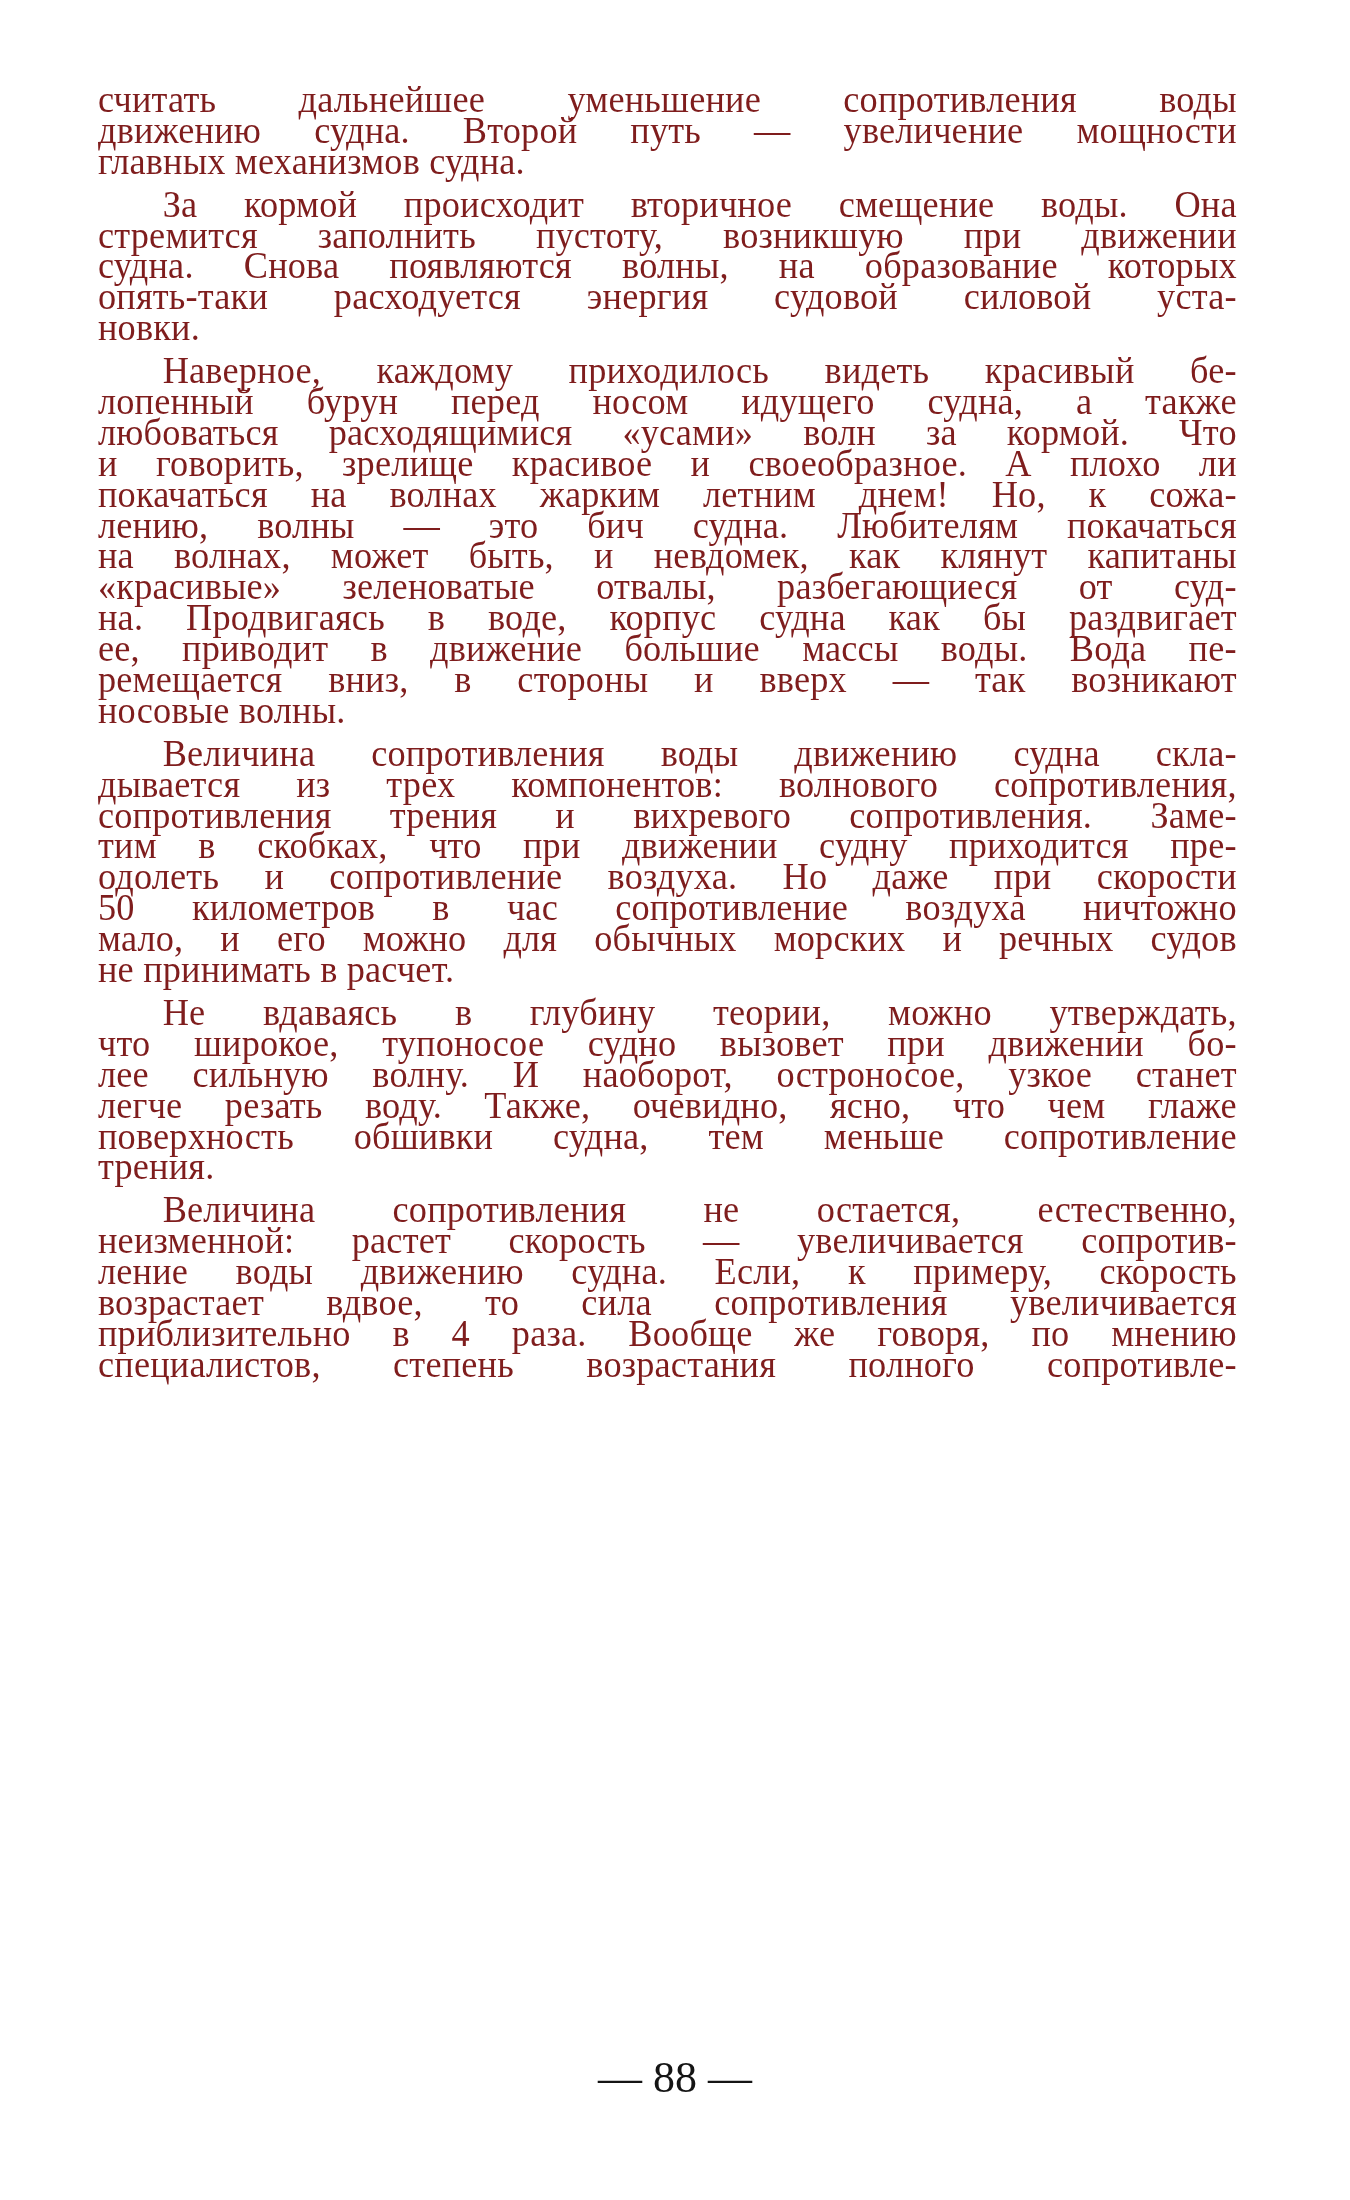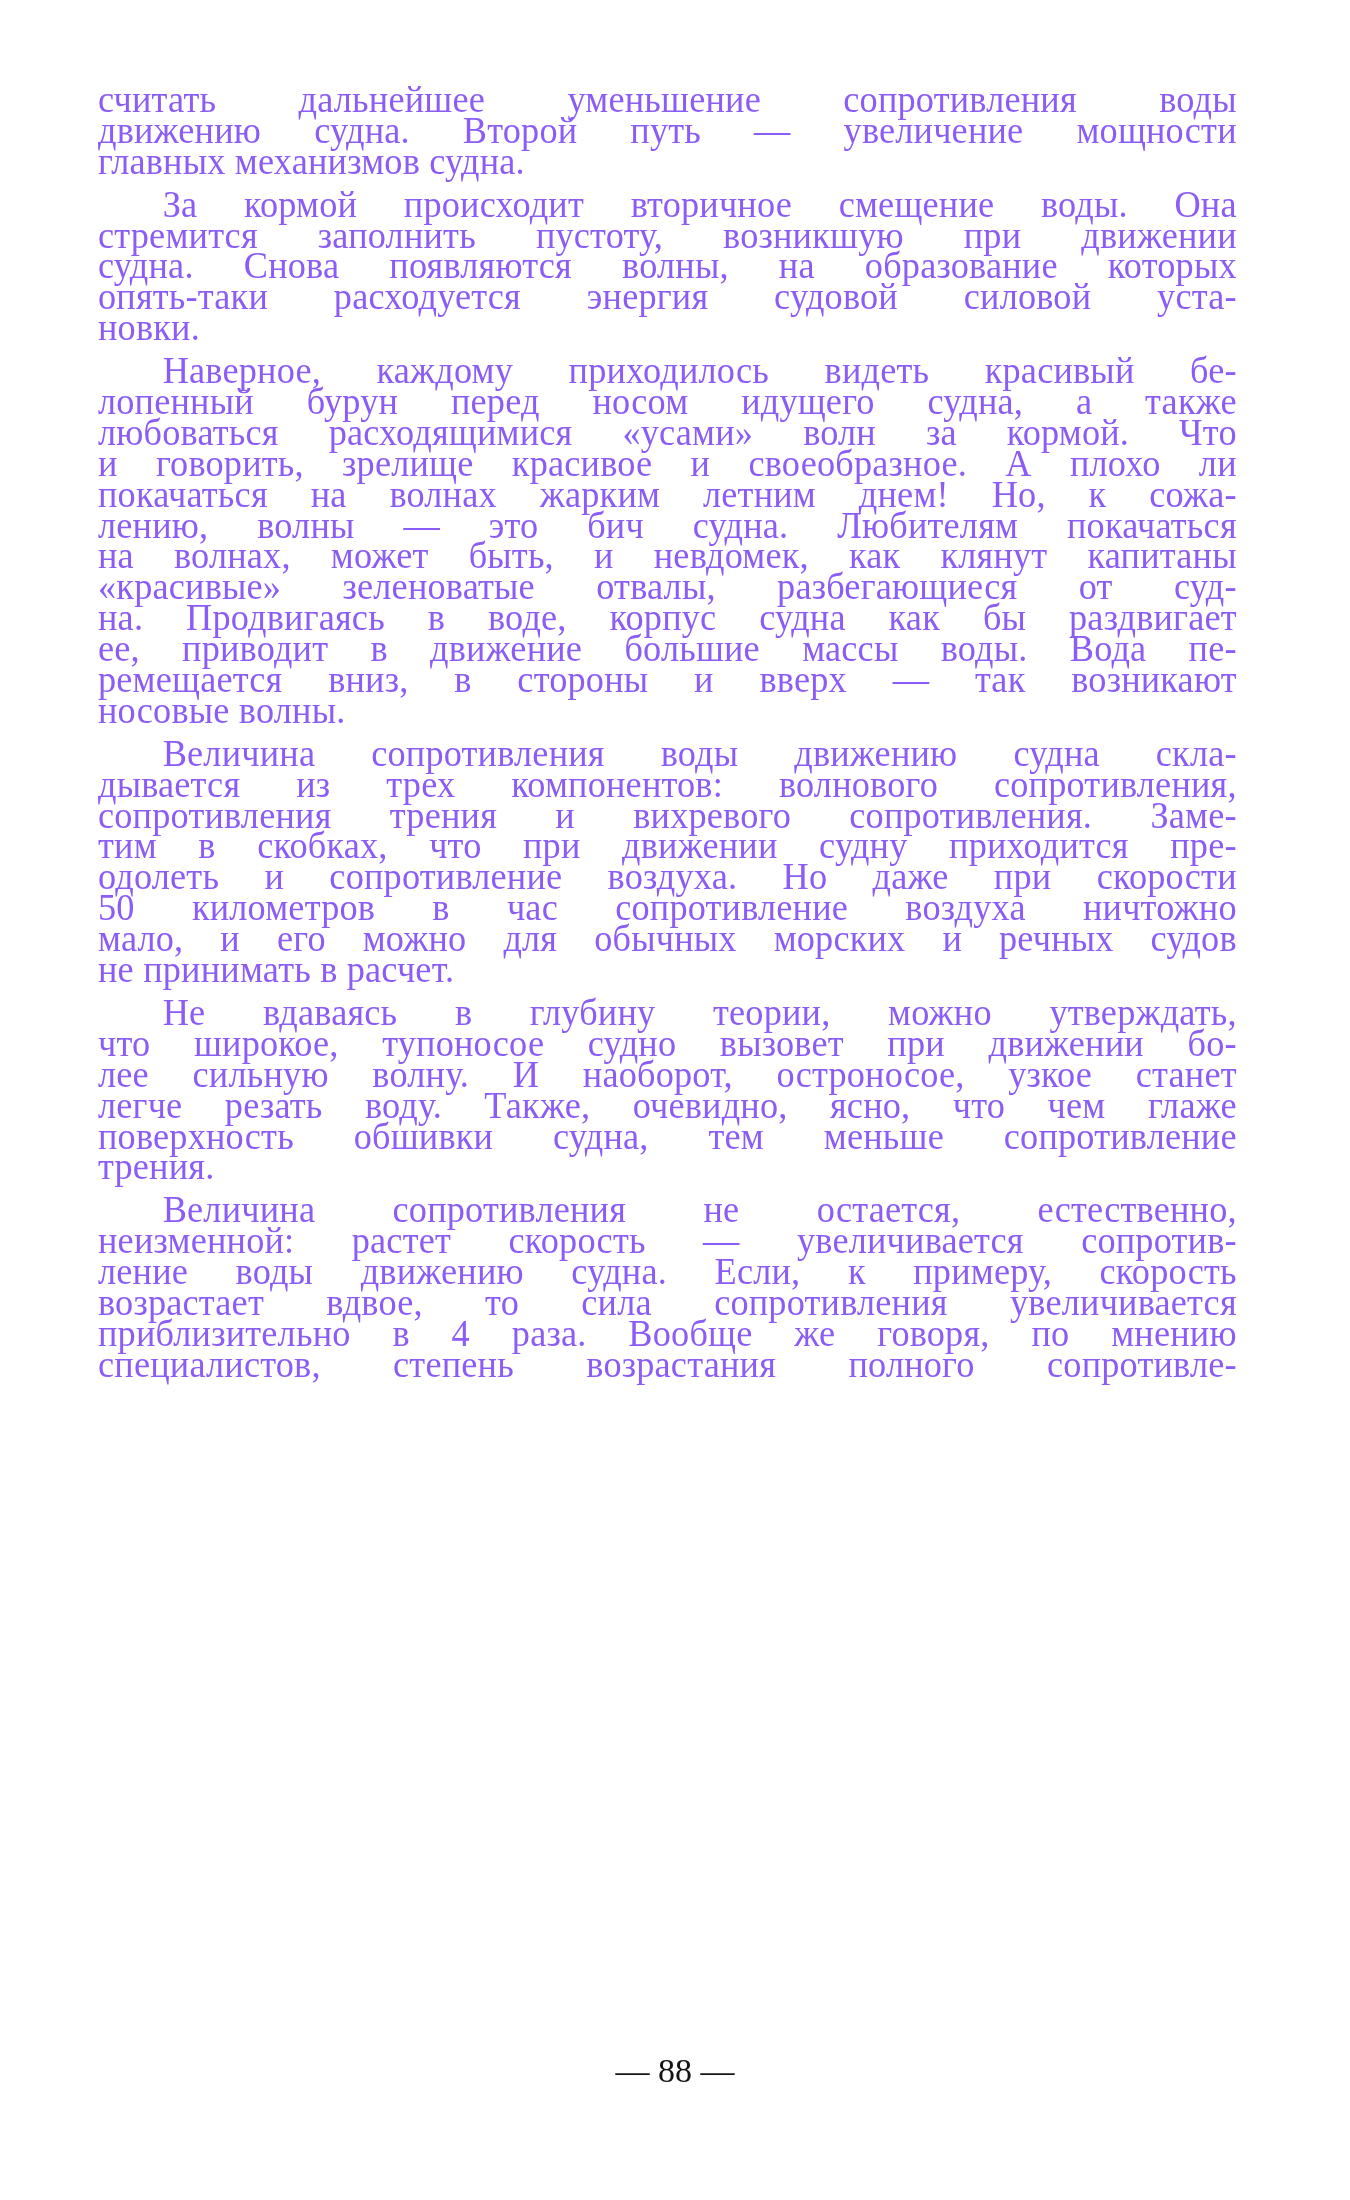--- a/index.html
+++ b/index.html
@@ -1,33 +1,33 @@
 <!DOCTYPE html>
 <html><head>
   <meta charset="utf-8">
   <style>
     html, body { margin: 0; padding: 0; background: #ffffff; }
     body { width: 1350px; height: 2200px; position: relative; overflow: hidden; }
     .page {
       position: absolute; left: 98px; top: 85px; width: 1162px;
       font-family: "Liberation Serif", "DejaVu Serif", serif;
-      color: #8b5cf6;
+      color: #7f1d1d;
     }
     .line {
       display: block; font-size: 37px; line-height: 30.9px; height: 30.9px;
       white-space: nowrap; text-align: justify; text-align-last: justify;
       transform: scaleX(0.98); transform-origin: left center;
       letter-spacing: 0.2px;
     }
     .line.last { text-align-last: left; }
     .line.indent { text-indent: 66px; }
     .para { margin-bottom: 12px; }
     .page-number {
       position: absolute; left: 0; width: 1350px; top: 2052px; text-align: center;
-      font-family: "Liberation Serif", "DejaVu Serif", serif; font-size: 34px; color: #141414;
+      font-family: "Liberation Serif", "DejaVu Serif", serif; font-size: 44px; color: #141414;
     }
   </style>
 </head>
 <body>
 
 <div class="page" id="page-body">
     <div class="para">
       <span class="line">считать дальнейшее уменьшение сопротивления воды</span>
       <span class="line">движению судна. Второй путь — увеличение мощности</span>
       <span class="line last">главных механизмов судна.</span>

